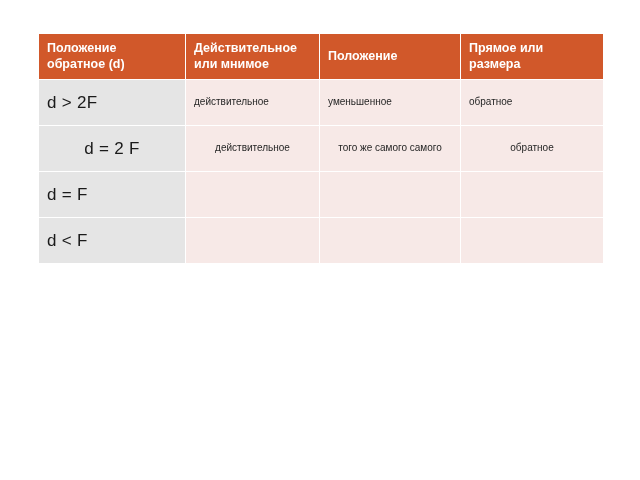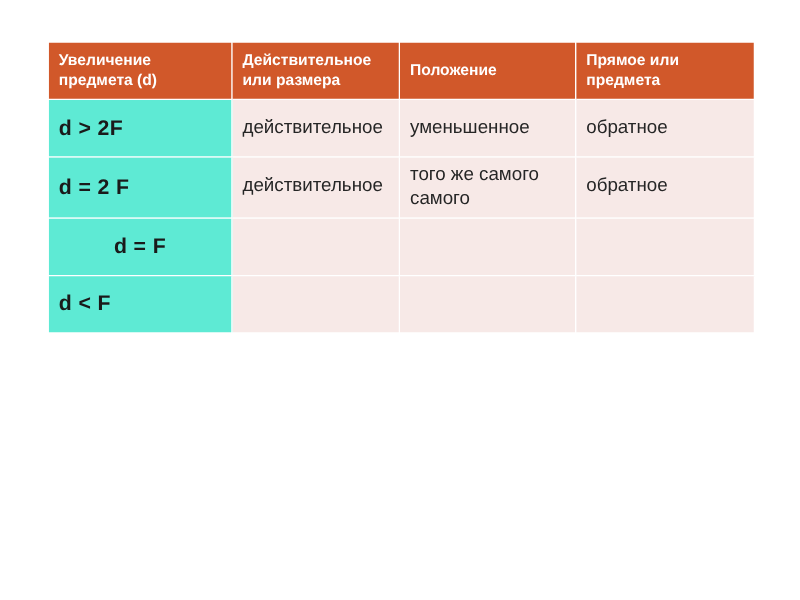--- a/index.html
+++ b/index.html
@@ -50,58 +50,58 @@
     font-size: 12.5px;
     font-weight: bold;
     text-align: left;
     line-height: 1.25;
     height: 46px;
     border-color: #ffffff;
   }
   tbody td {
     background: #f7e9e7;
     color: #262626;
-    font-size: 15px;
+    font-size: 10px;
     line-height: 1.25;
     text-align: left;
   }
   tbody td.pos {
-    background: #5eead4;
+    background: #e5e5e5;
     font-size: 17px;
-    font-weight: bold;
+    font-weight: normal;
     color: #1a1a1a;
     letter-spacing: 0.3px;
   }
   tbody tr.r1 td { height: 46px; }
-  tbody tr.r2 td { height: 46px; }
+  tbody tr.r2 td { height: 46px; text-align: center; }
   tbody tr.r3 td { height: 70px; }
   tbody tr.r4 td { height: 46px; }
   tbody tr.r5 td { height: 46px; }
 
-  tbody td.pos.center { text-align: center; }
+  tbody td.pos.center { }
   tbody td.empty { }
 </style>
 </head>
 <body>
 
 <div class="slide">
   <div class="table-wrap">
     <table class="lens-table">
       <colgroup>
         <col class="c1">
           <col class="c2">
           <col class="c3">
           <col class="c4">
       </colgroup>
       <thead>
         <tr>
-          <th>Увеличение предмета (d)</th>
-          <th>Действительное или размера</th>
+          <th>Положение обратное (d)</th>
+          <th>Действительное или мнимое</th>
           <th>Положение</th>
-          <th>Прямое или предмета</th>
+          <th>Прямое или размера</th>
         </tr>
       </thead>
       <tbody>
         <tr class="r1">
           <td class="pos">d &gt; 2F</td>
           <td>действительное</td>
           <td>уменьшенное</td>
           <td>обратное</td>
         </tr>
         <tr class="r2">

